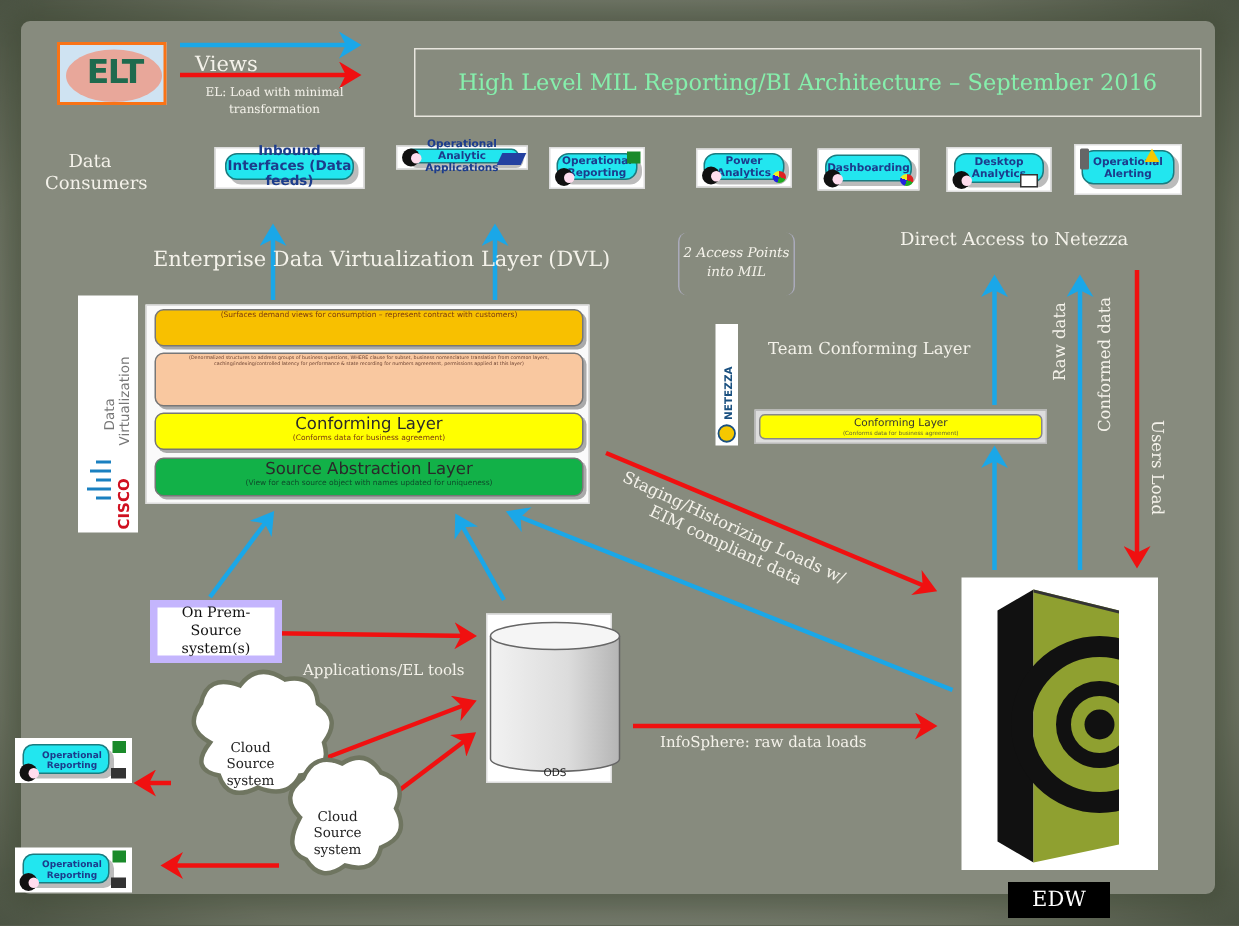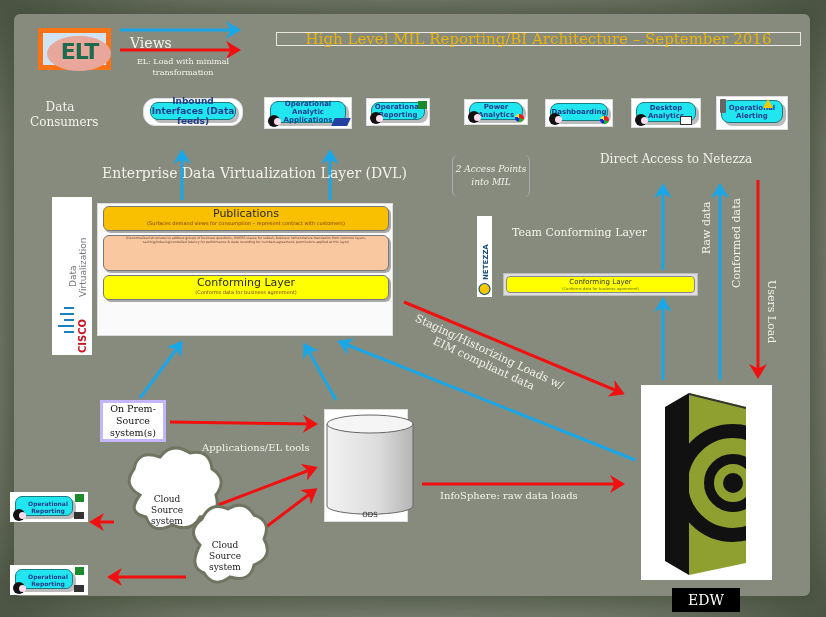--- a/index.html
+++ b/index.html
@@ -13,28 +13,28 @@
   .bg-inner {
     position: absolute; left: 14px; top: 14px; width: 796px; height: 582px;
     background: #878b7e; border-radius: 6px;
     box-shadow: 0 0 18px 10px rgba(60,70,50,0.55);
   }
   .abs { position: absolute; }
   .white-text { color: #f4f2ea; }
   svg.overlay { position: absolute; left: 0; top: 0; width: 826px; height: 617px; pointer-events: none; }
 
   
-  .elt-logo { left: 38px; top: 28px; width: 73px; height: 42px; background: #cfe3f2; border: 5px solid #f97316; }
+  .elt-logo { left: 38px; top: 28px; width: 73px; height: 42px; background: #cfe3f2; border: 2px solid #f97316; }
   .elt-oval { position:absolute; left:4px; top:3px; width:64px; height:35px; border-radius:50%; background:#e8a79a; }
   .elt-text { position:absolute; left:0; top:6px; width:73px; text-align:center; font-family:"DejaVu Sans",sans-serif; font-weight:bold; font-size:22px; color:#1e6a4e; letter-spacing:-1px; }
 
   .legend-views { left: 130px; top: 35px; font-size: 14px; }
   .legend-el { left: 133px; top: 56px; width: 100px; font-size: 8px; text-align: center; line-height: 11px; }
 
-  .title-box { left: 276px; top: 32px; width: 525px; height: 14px; border: 1px solid #e8e6de; display:flex; align-items:center; justify-content:center; font-size: 15px; color:#eab308; }
+  .title-box { left: 276px; top: 32px; width: 525px; height: 46px; border: 1px solid #e8e6de; display:flex; align-items:center; justify-content:center; font-size: 15px; color:#86efac; }
 
   .consumers-label { left: 30px; top: 100px; width: 60px; text-align:center; font-size: 12px; line-height: 15px; }
 
   .consumer {
     position:absolute; background:#fff; border:1px solid #ddd;
   }
   .consumer .pill {
     position:absolute; left:6%; top:10%; width:88%; height:72%;
     background:#22e6ef; border:1px solid #1a7c80; border-radius:8px;
     display:flex; align-items:center; justify-content:center; text-align:center;
@@ -63,21 +63,21 @@
   .team-conf { left: 512px; top: 226px; font-size: 11px; }
   .conf-small { left: 503px; top: 273px; width: 195px; height: 23px; background:#ddd; border:1px solid #bbb; }
   .conf-small .inner { position:absolute; left:2px; top:2px; width:189px; height:17px; background:#ffff00; border:1px solid #888; border-radius:4px; text-align:center; font-family:"DejaVu Sans",sans-serif; }
   .conf-small .t1 { font-size:7px; line-height:8px; color:#333; margin-top:1px; }
   .conf-small .t2 { font-size:3.8px; line-height:5px; color:#663; }
 
   .vtext { position:absolute; font-size: 11px; white-space:nowrap; transform-origin: left top; }
 
   .staging-label { left: 415px; top: 310px; font-size: 11px; line-height:13px; width:170px; text-align:center; transform: rotate(25deg); transform-origin: left top; }
 
-  .onprem { left: 100px; top: 400px; width: 66px; height: 42px; background:#fff; border:3px solid #c4b5fd; font-size:9.5px; line-height:12px; text-align:center; color:#111; display:flex; align-items:center; justify-content:center; }
+  .onprem { left: 100px; top: 400px; width: 88px; height: 42px; background:#fff; border:5px solid #c4b5fd; font-size:9.5px; line-height:12px; text-align:center; color:#111; display:flex; align-items:center; justify-content:center; }
   .replication { left: 202px; top: 442px; font-size: 10px; }
   .infosphere { left: 440px; top: 490px; font-size: 10px; }
 
   .ods { left: 324px; top: 409px; width: 84px; height: 113px; background:#fff; border:1px solid #ddd; }
   .ods-label { position:absolute; left:0; bottom:2px; width:90px; text-align:center; font-family:"DejaVu Sans",sans-serif; font-size:7px; color:#222; }
 
   .cloud-text { position:absolute; text-align:center; font-size:9px; line-height:11px; color:#222; }
 
   .op-rep { position:absolute; width:78px; height:30px; background:#fff; }
   .op-rep .pill { position:absolute; left:5px; top:4px; width:58px; height:20px; background:#22e6ef; border:1px solid #1a7c80; border-radius:7px; box-shadow:3px 3px 0 #bbb; font-family:"DejaVu Sans",sans-serif; font-weight:bold; color:#1c3c8c; font-size:6px; line-height:7px; text-align:center; padding-top:3px; padding-left:8px; }
@@ -138,24 +138,24 @@
   <div class="elt-oval"></div>
   <div class="elt-text">ELT</div>
 </div>
 <div class="abs legend-views white-text">Views</div>
 <div class="abs legend-el white-text">EL: Load with minimal transformation</div>
 
 <div class="abs title-box">High Level MIL Reporting/BI Architecture – September 2016</div>
 
 <div class="abs consumers-label white-text">Data Consumers</div>
 
-<div class="consumer" style="left:143px;top:98px;width:100px;height:28px;border-radius:12px;">
+<div class="consumer" style="left:143px;top:98px;width:100px;height:28px;">
   <div class="pill big">Inbound Interfaces (Data feeds)</div>
 </div>
-<div class="consumer" style="left:264px;top:97px;width:88px;height:32px;">
+<div class="consumer" style="left:264px;top:97px;width:88px;height:16px;">
   <div class="pill">Operational Analytic Applications</div>
   <span class="person"></span>
   <span class="mini-icon" style="right:2px;bottom:2px;width:16px;height:8px;background:#2340a0;transform:skewX(-25deg);"></span>
 </div>
 <div class="consumer" style="left:366px;top:98px;width:64px;height:28px;">
   <div class="pill">Operational Reporting</div>
   <span class="person"></span>
   <span class="mini-icon" style="right:2px;top:2px;background:#1a8a2a;"></span>
 </div>
 <div class="consumer" style="left:464px;top:99px;width:64px;height:26px;">
@@ -191,29 +191,32 @@
         <rect x="4" y="116" width="14" height="2"></rect>
       <rect x="8" y="122" width="10" height="2"></rect>
         <rect x="2" y="128" width="16" height="2"></rect>
       <rect x="8" y="134" width="10" height="2"></rect>
     </g>
   </svg>
 </div>
 
 <div class="abs dvl-stack">
   <div class="layer" style="top:2px;height:25px;background:#f8c000;">
-    <div class="lt">Publications</div>
     <div class="ls">(Surfaces demand views for consumption – represent contract with customers)</div>
   </div>
   <div class="layer" style="top:31px;height:36px;background:#f9c8a0;">
     <div class="ls lxs">(Denormalized structures to address groups of business questions, WHERE clause for subset, business nomenclature translation from common layers, caching/indexing/controlled latency for performance &amp; state recording for numbers agreement, permissions applied at this layer)</div>
   </div>
   <div class="layer" style="top:71px;height:25px;background:#ffff00;">
     <div class="lt">Conforming Layer</div>
     <div class="ls">(Conforms data for business agreement)</div>
+  </div>
+  <div class="layer" style="top:101px;height:26px;background:#12b148;">
+    <div class="lt">Source Abstraction Layer</div>
+    <div class="ls" style="color:#0e4a2a;">(View for each source object with names updated for uniqueness)</div>
   </div>
 </div>
 
 <div class="abs access-points white-text">2 Access Points into MIL</div>
 <div class="abs direct-access white-text">Direct Access to Netezza</div>
 
 <div class="abs netezza">
   <svg viewBox="0 0 15 81" width="15" height="81">
     <circle cx="7.5" cy="73" r="5.5" fill="#f5c800" stroke="#1a5080" stroke-width="1.2"></circle>
     <text x="0" y="0" transform="translate(11,64) rotate(-90)" font-family="DejaVu Sans, sans-serif" font-weight="bold" font-size="7" fill="#1a5080">NETEZZA</text>

